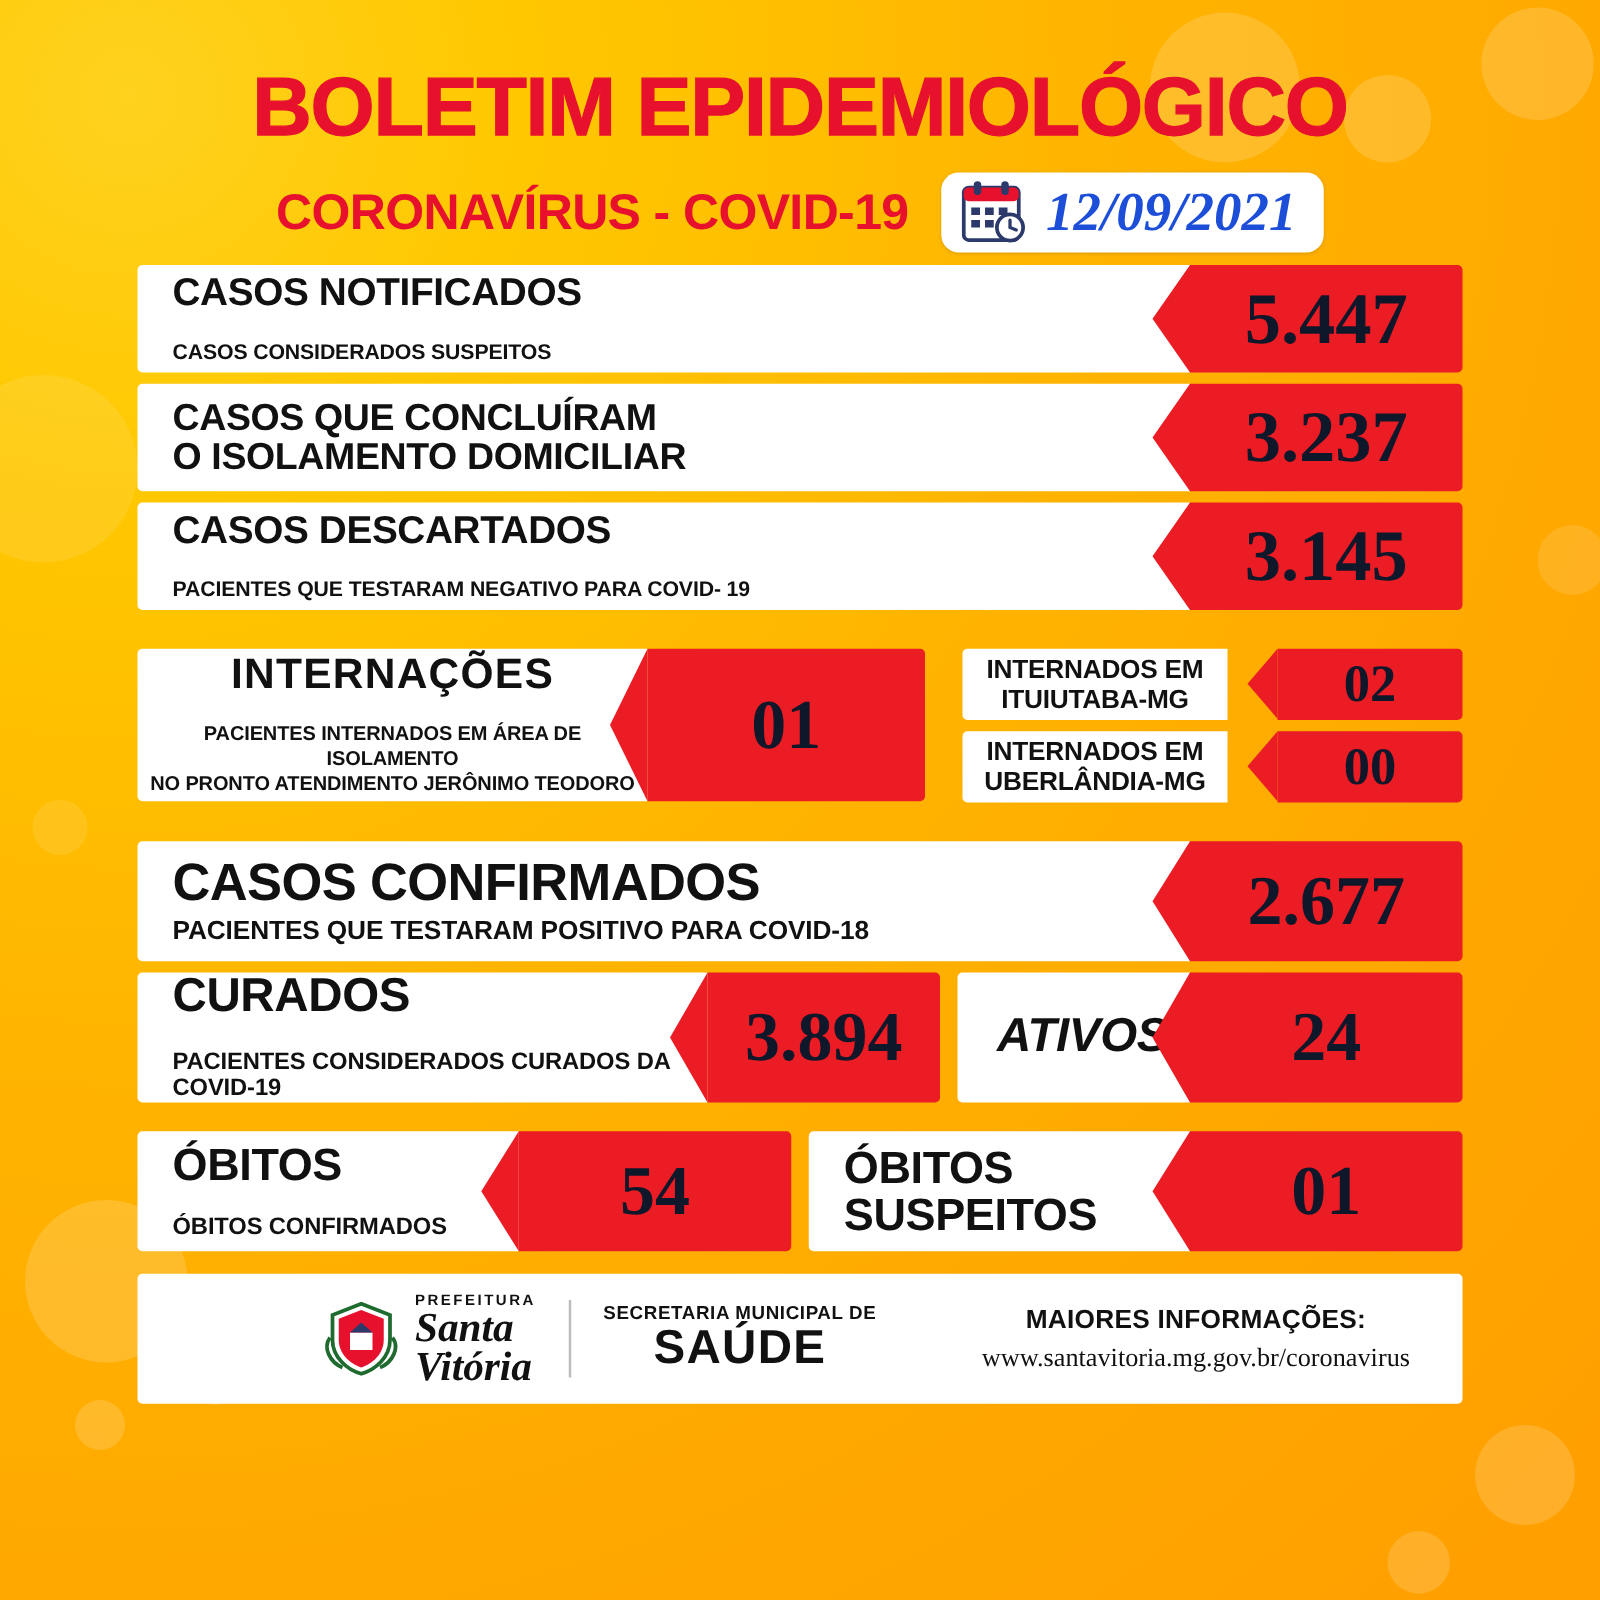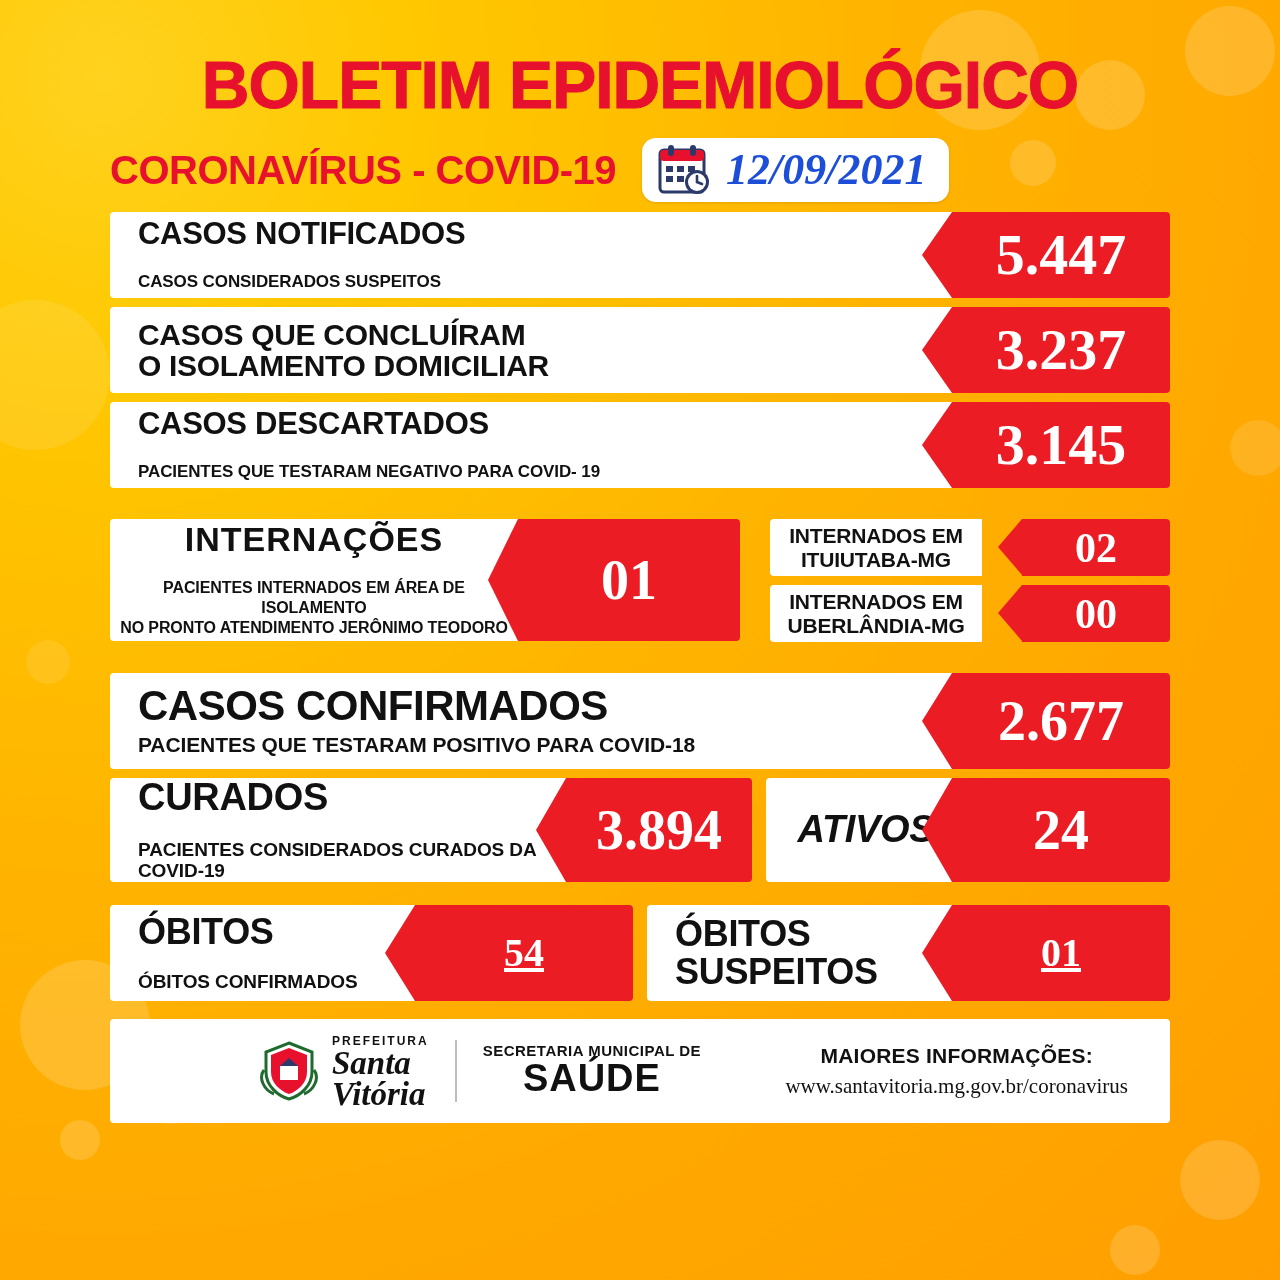--- a/index.html
+++ b/index.html
@@ -34,20 +34,21 @@
     color: #e8112d;
     font-weight: bold;
     font-size: 66px;
     letter-spacing: -1px;
     line-height: 1;
     -webkit-text-stroke: 1px #e8112d;
   }
   .subrow {
     display: flex;
     align-items: center;
+    justify-content: center;
     gap: 26px;
     margin-top: 20px;
     padding: 0 110px;
   }
   .subtitle {
     color: #e8112d;
     font-weight: bold;
     font-size: 40px;
     letter-spacing: -0.5px;
     white-space: nowrap;
@@ -119,21 +120,21 @@
   .red::before {
     content: "";
     position: absolute;
     left: -30px; top: 0;
     width: 0; height: 0;
     border-top: 43px solid transparent;
     border-bottom: 43px solid transparent;
     border-right: 30px solid #ec1c24;
   }
   .num {
-    color: #ffffff;
+    color: #0f172a;
     font-family: "Liberation Serif", serif;
     font-weight: bold;
     font-size: 58px;
     line-height: 1;
   }
 
   
   .gap { height: 22px; }
   .gap-sm { height: 14px; }
 
@@ -208,21 +209,21 @@
   .ativos .num { font-size: 56px; }
 
   
   .obitos-row { display: flex; gap: 14px; margin-bottom: 9px; }
   .ob { flex: 1; display: flex; height: 96px; }
   .ob .white { border-radius: 4px 0 0 4px; }
   .ob .lbl { font-size: 36px; letter-spacing: -0.3px; }
   .ob .sub { font-size: 19px; }
   .ob.ob1 .red { width: 218px; }
   .ob.ob1 .red::before { border-top-width: 48px; border-bottom-width: 48px; }
-  .ob .num { font-size: 40px; text-decoration: underline; }
+  .ob .num { font-size: 56px; }
   .ob.ob2 .white { justify-content: center; }
   .ob.ob2 .lbl { line-height: 1.05; }
   .ob.ob2 .red { width: 218px; }
   .ob.ob2 .red::before { border-top-width: 48px; border-bottom-width: 48px; }
 
   
   .footer {
     margin: 18px 110px 0 110px;
     background: #fff;
     border-radius: 4px;

